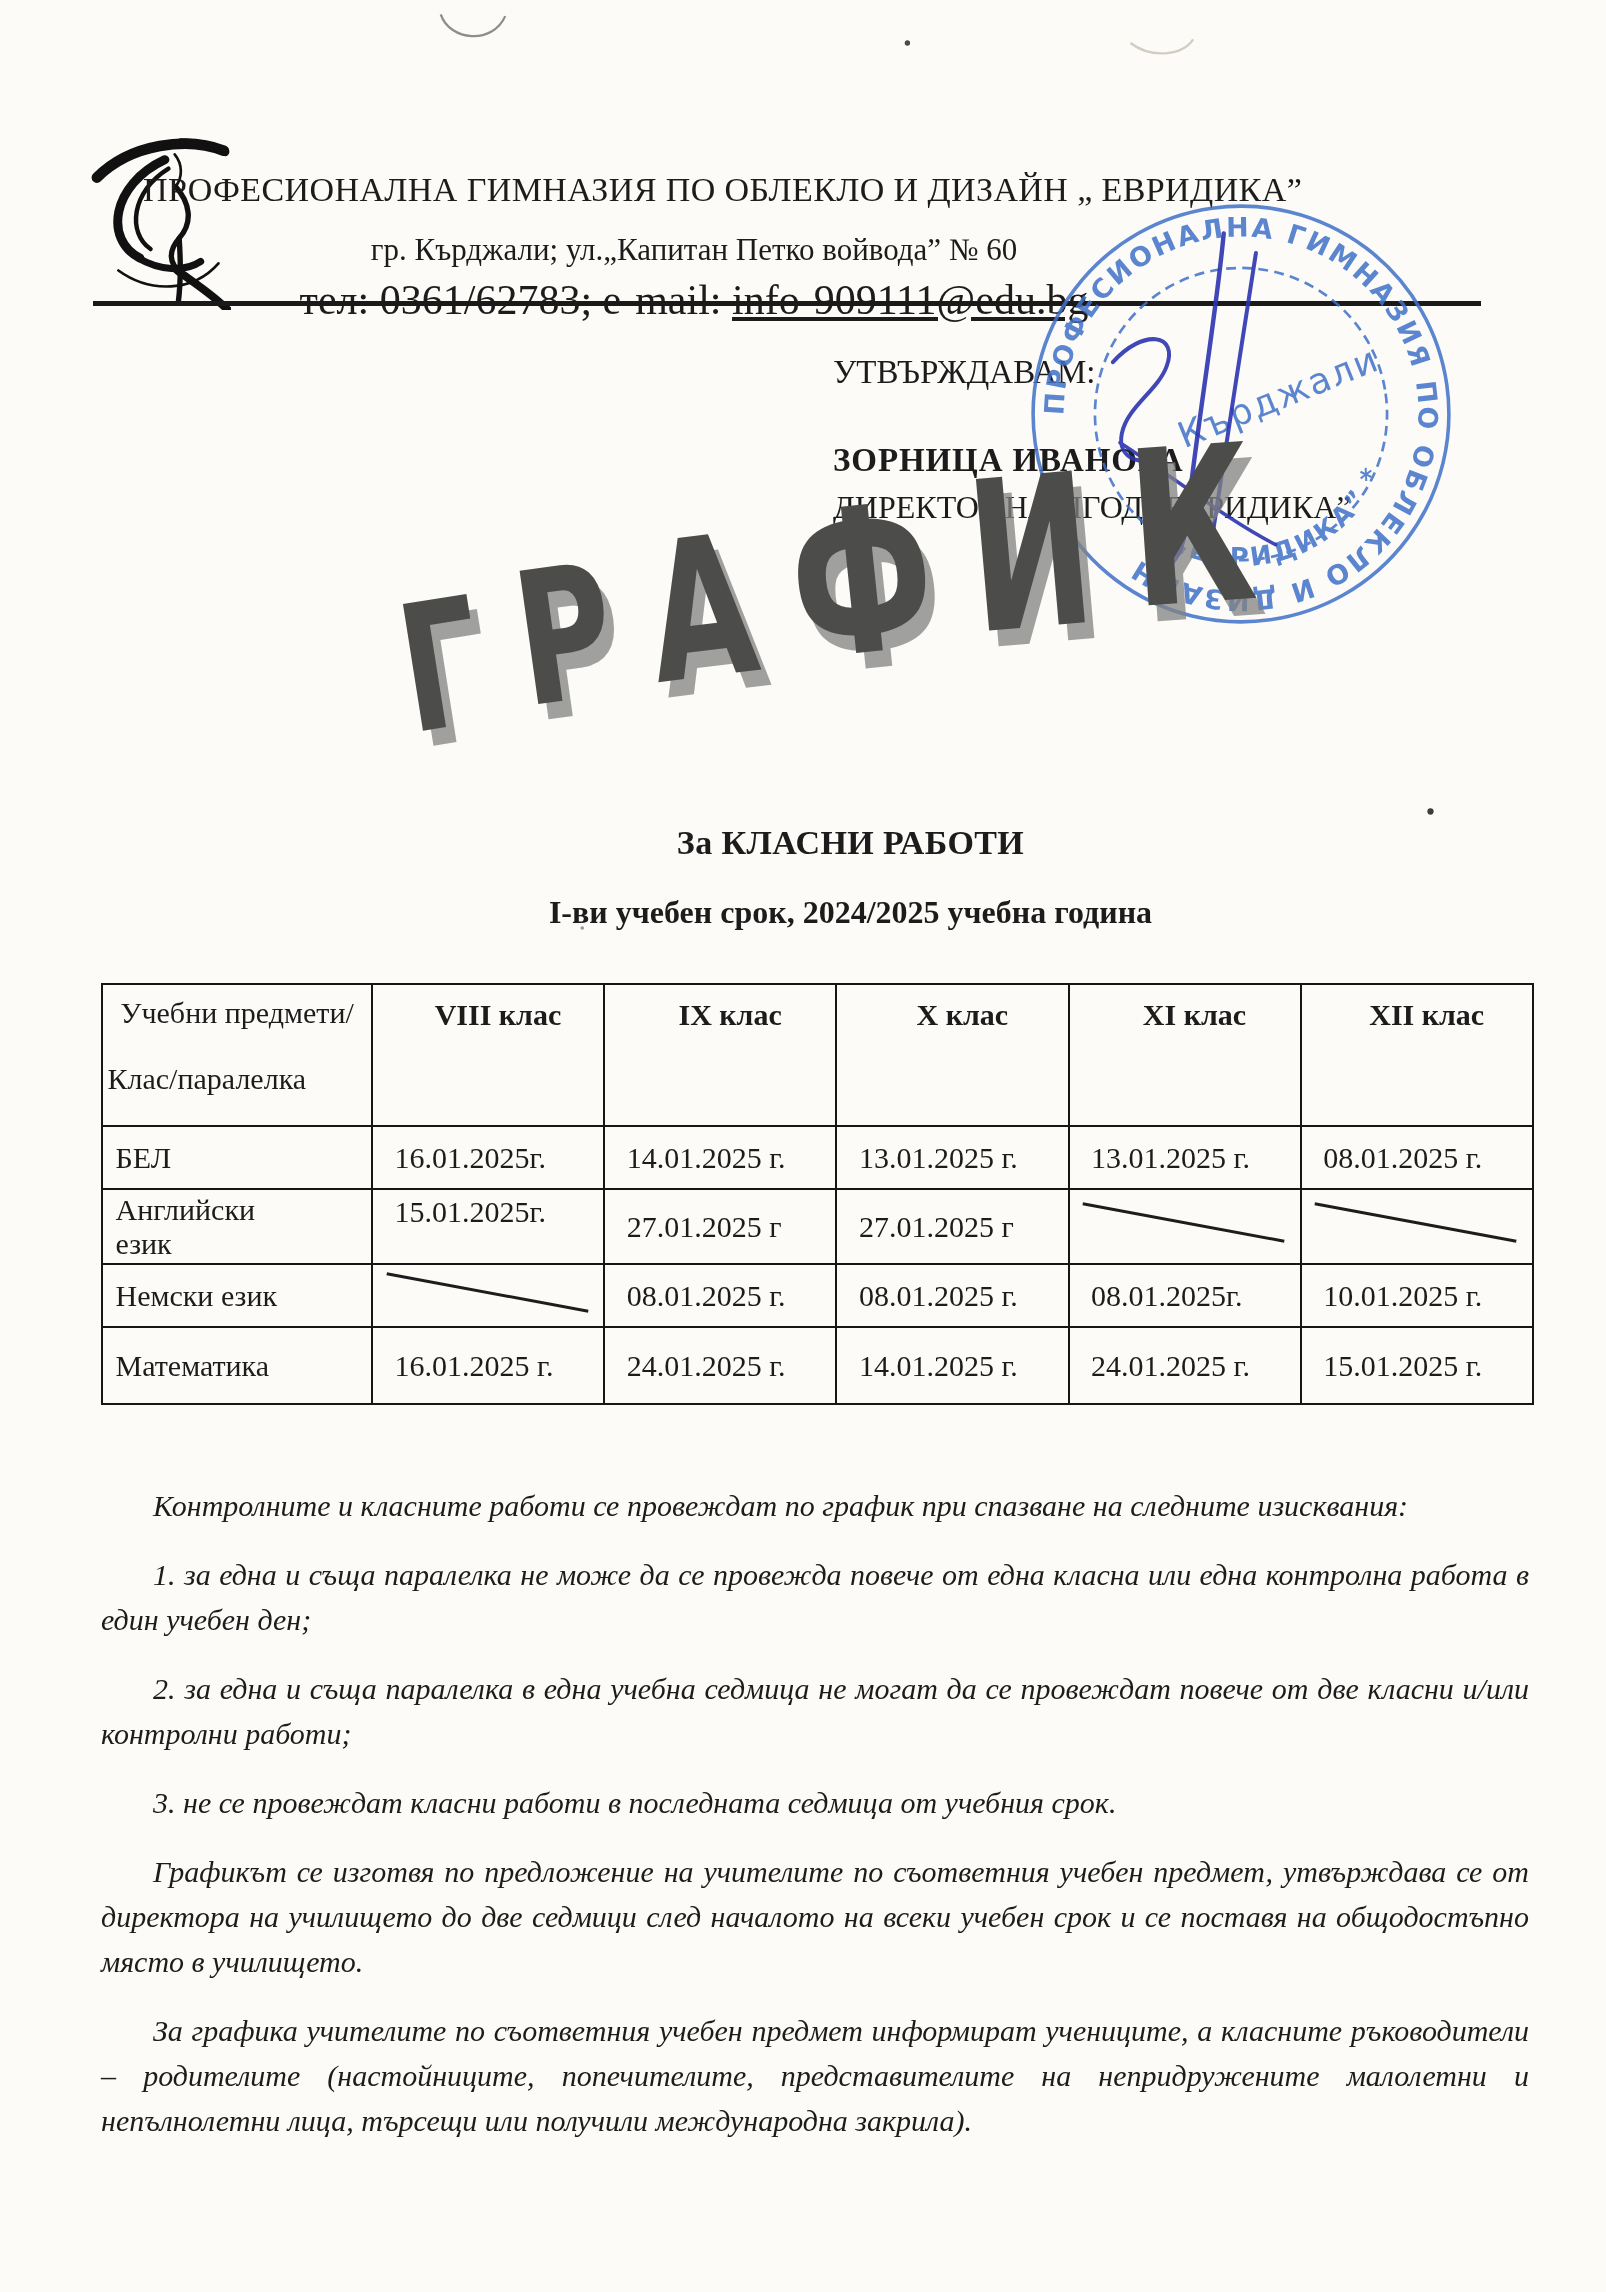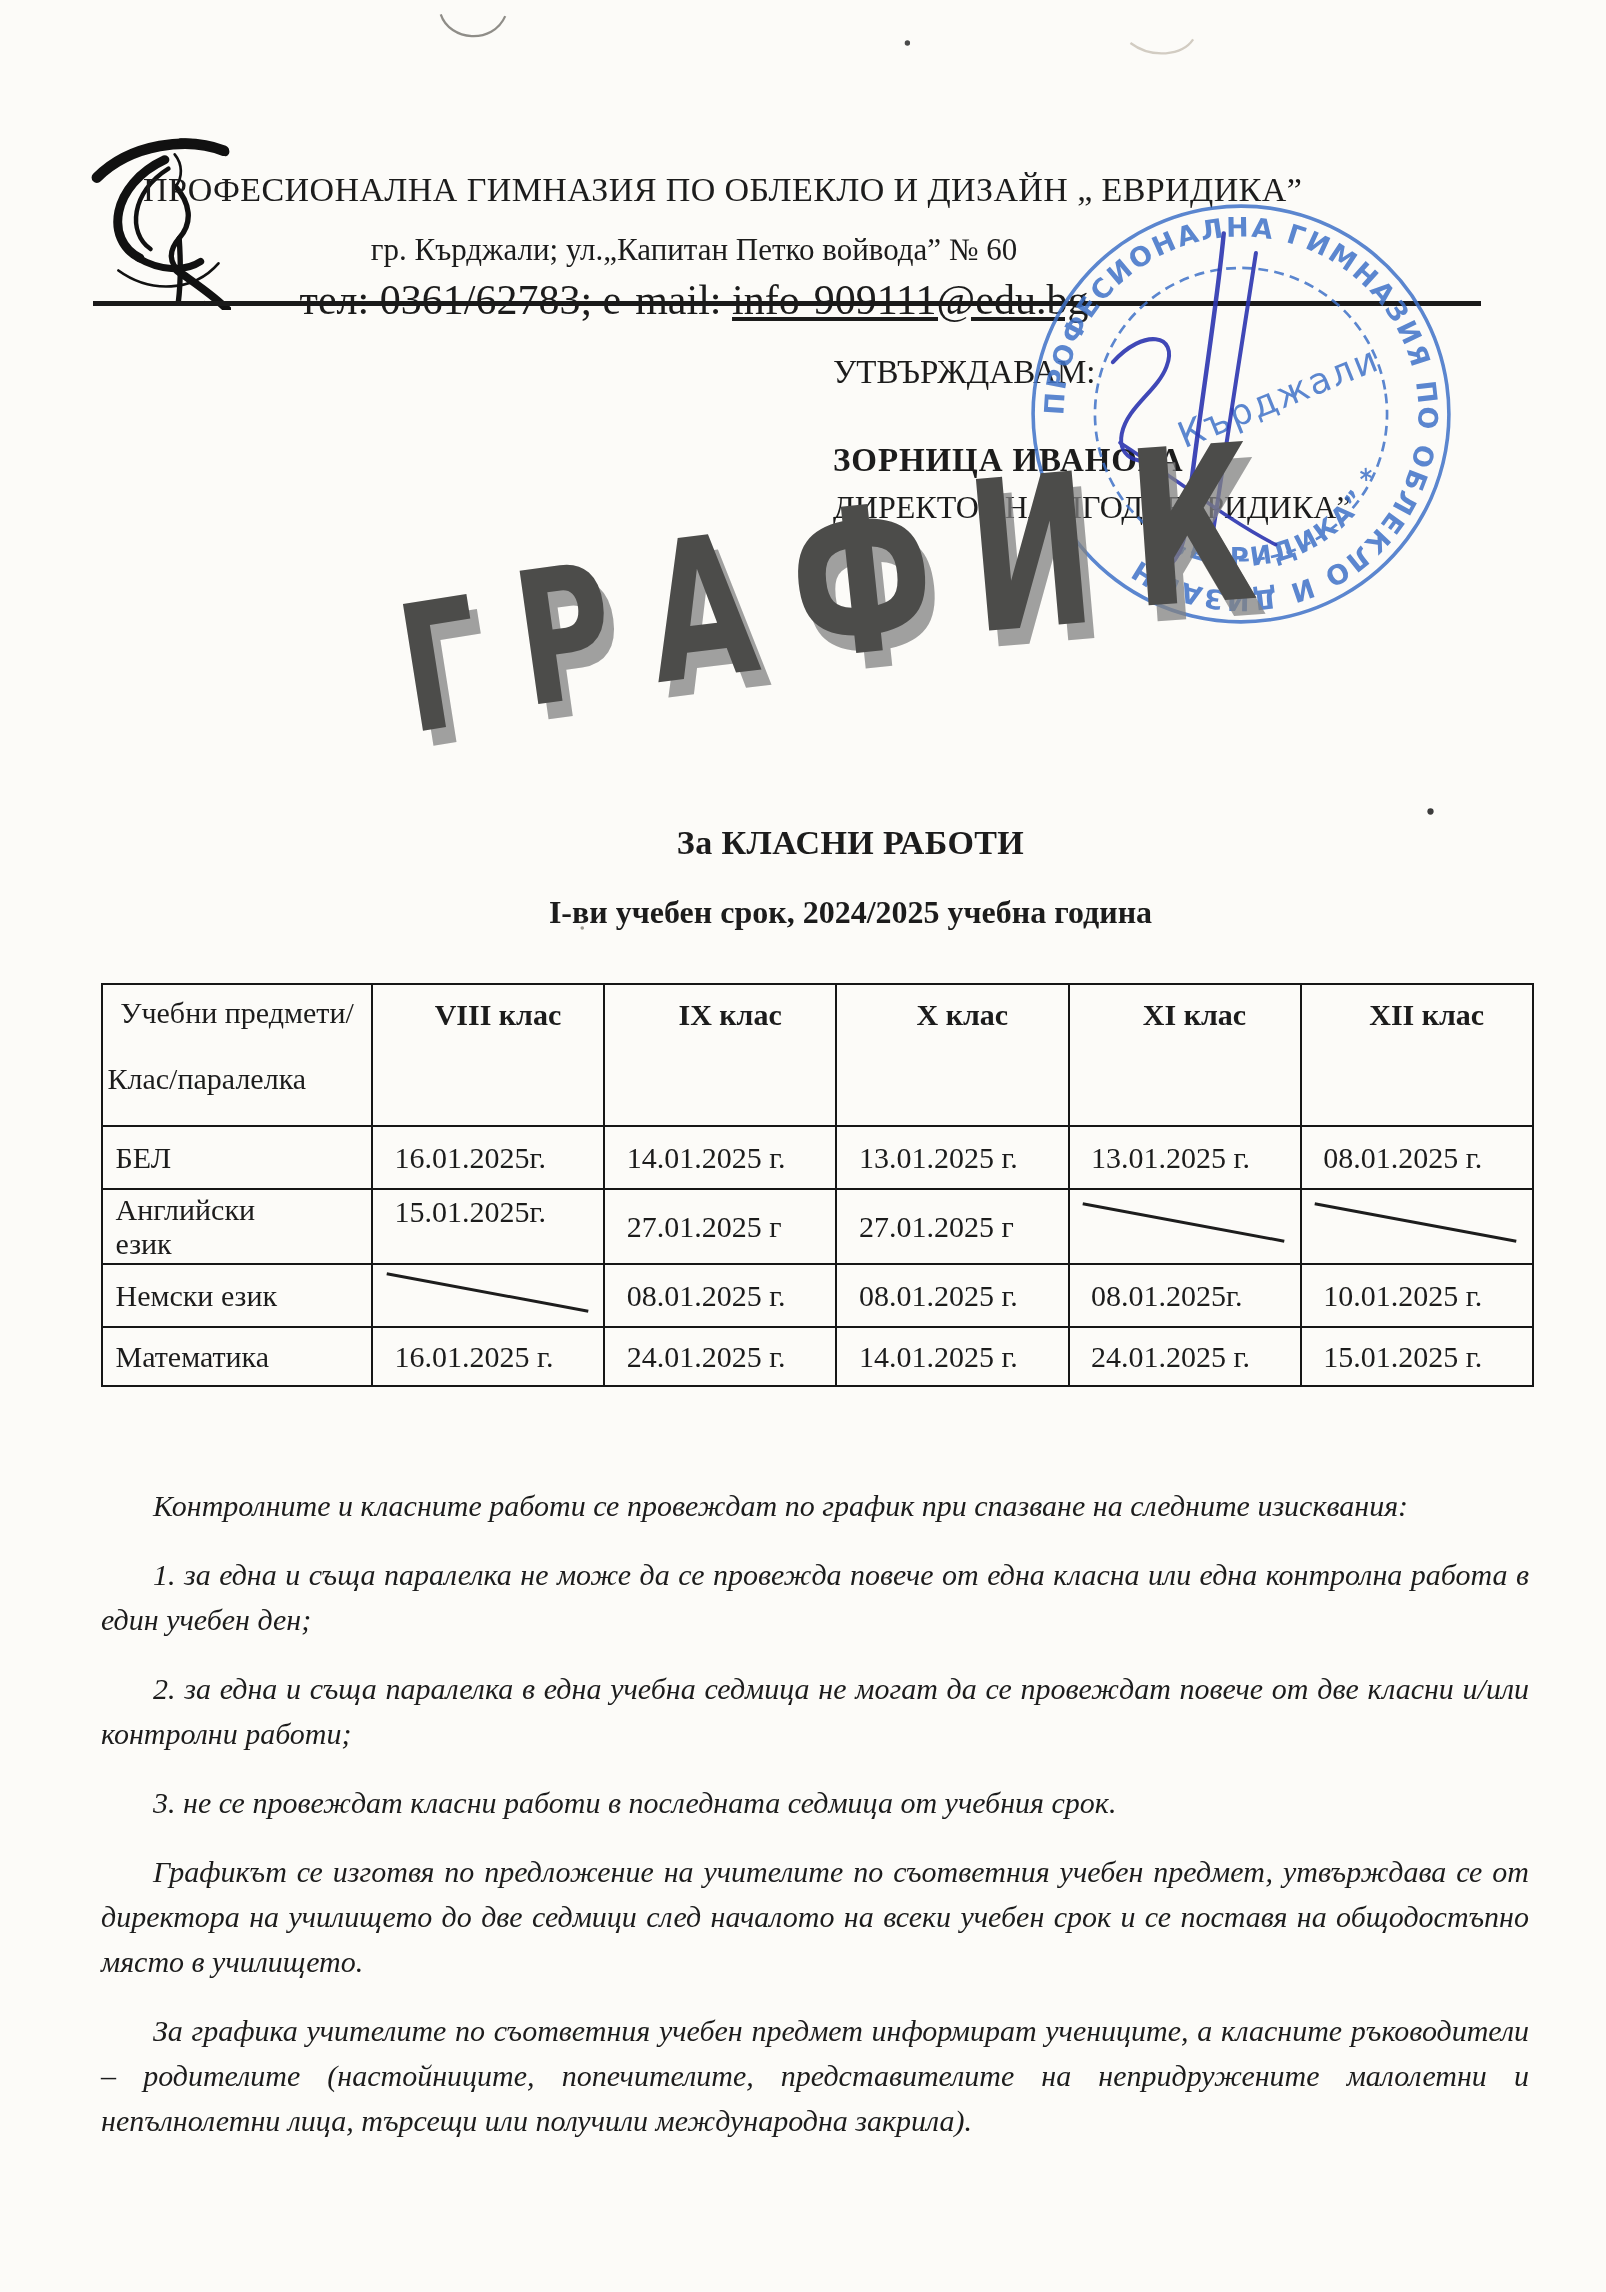--- a/index.html
+++ b/index.html
@@ -33,21 +33,21 @@
   .termline{position:absolute;left:134px;top:894px;width:1433px;text-align:center;
     font-size:32px;font-weight:bold;}
   
   .sched{position:absolute;left:101px;top:983px;width:1433px;border-collapse:collapse;table-layout:fixed;
     font-size:30px;}
   .sched th,.sched td{border:2.7px solid #161616;}
   .sched thead tr{height:142px;}
   .sched tbody tr:nth-child(1){height:63px;}
   .sched tbody tr:nth-child(2){height:75px;}
   .sched tbody tr:nth-child(3){height:63px;}
-  .sched tbody tr:nth-child(4){height:59px;margin-top:24px;}
+  .sched tbody tr:nth-child(4){height:77px;margin-top:24px;}
   .corner{width:270px;vertical-align:top;font-weight:normal;padding:0;}
   .corner .c1{display:block;text-align:center;margin-top:10.7px;}
   .corner .c2{display:block;text-align:left;margin-top:32px;padding-left:4.5px;margin-bottom:3.6px;white-space:nowrap;}
   .sched th.colhead{font-weight:bold;text-align:center;vertical-align:top;padding:12.5px 0 0 19.7px;}
   .sched td.subject{text-align:left;padding-left:12.5px;vertical-align:middle;white-space:pre-line;}
   .sched td.datecell{text-align:left;padding-left:21.5px;vertical-align:middle;}
   .sched tbody tr:nth-child(2) td:nth-child(2){vertical-align:top;padding-top:5.4px;}
   td.slash{position:relative;}
   td.slash::after{content:"";position:absolute;left:5%;width:89%;top:42%;
     border-top:3.1px solid #1d1d1d;transform:rotate(10.5deg);transform-origin:center;}

